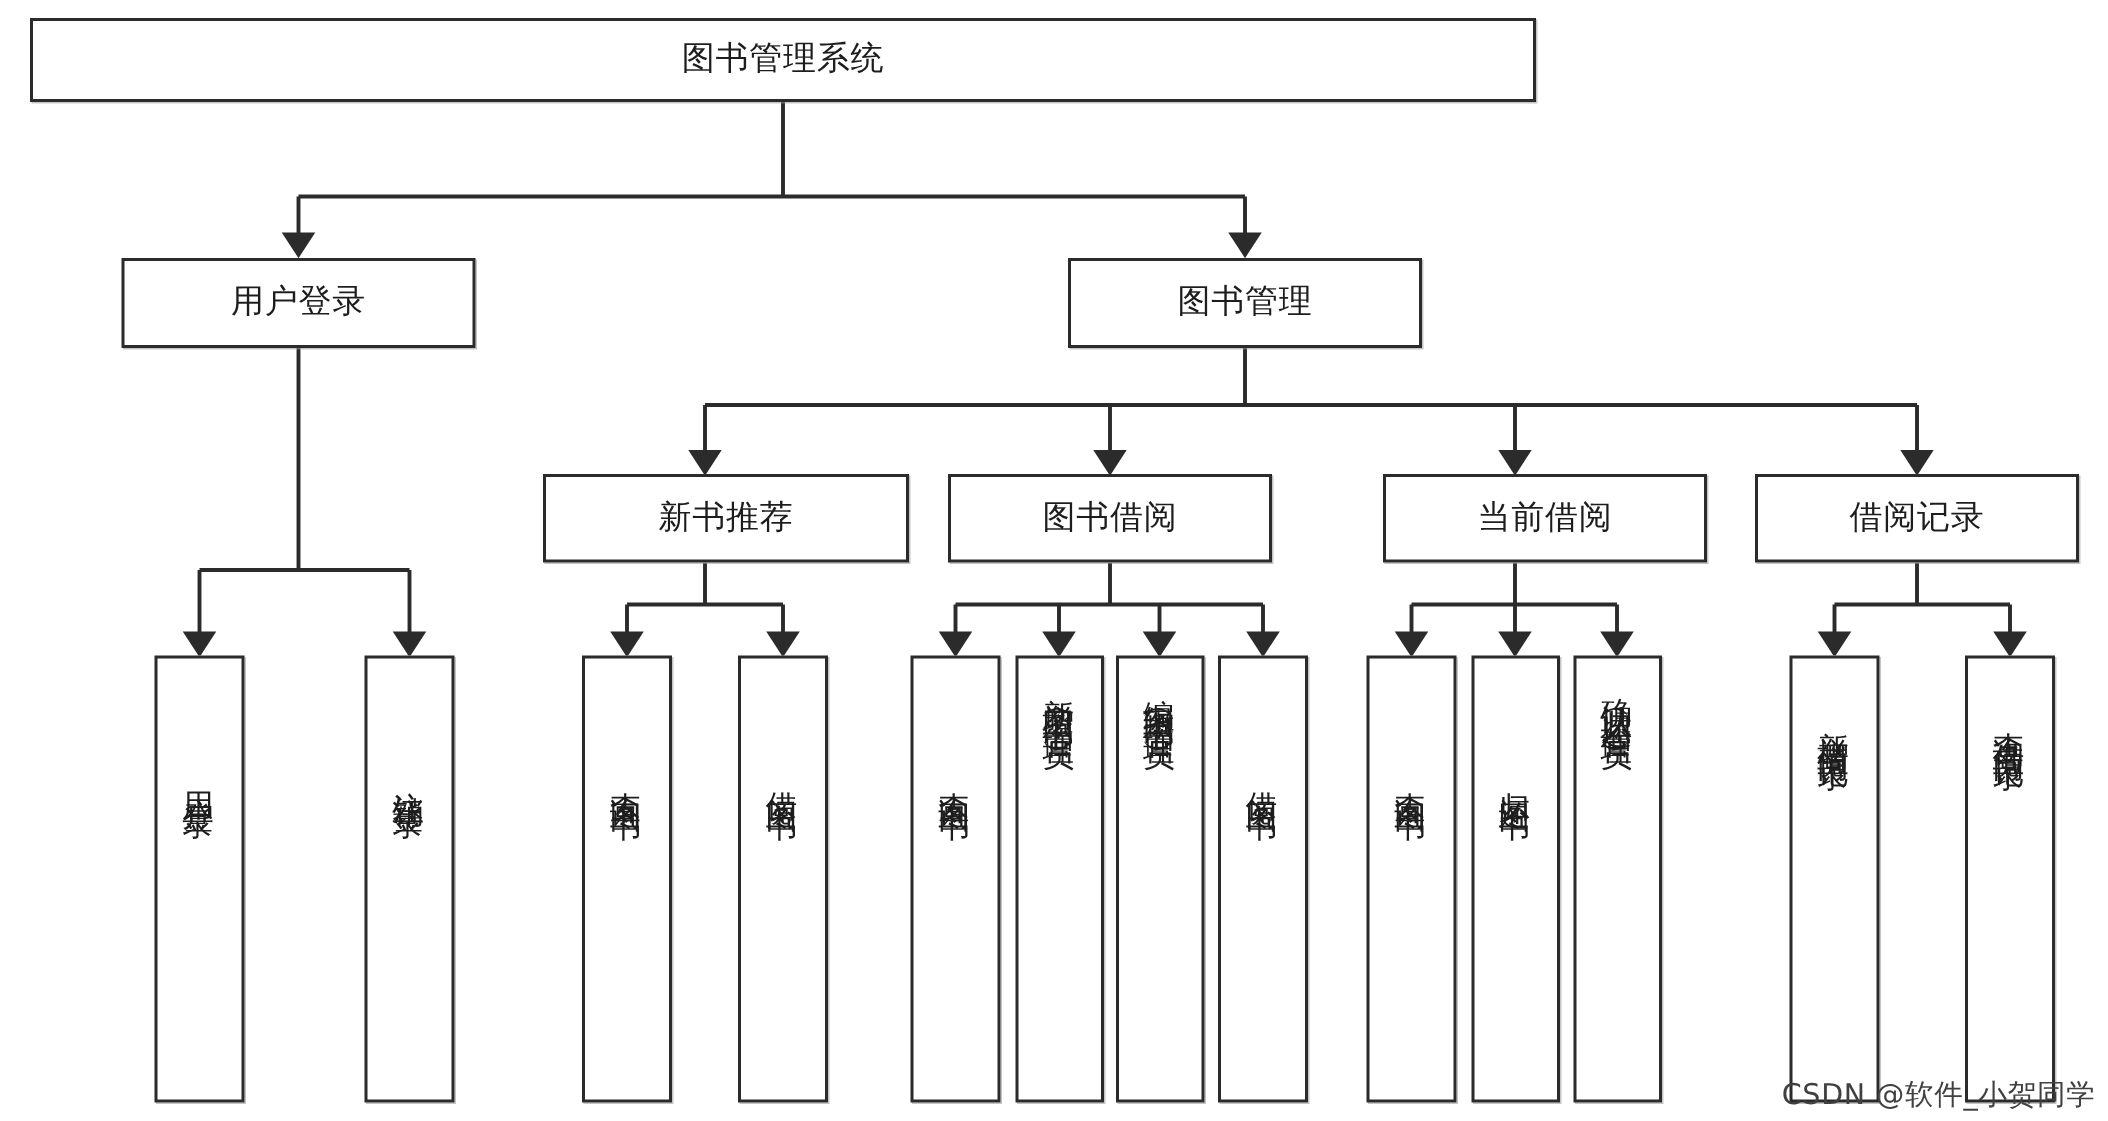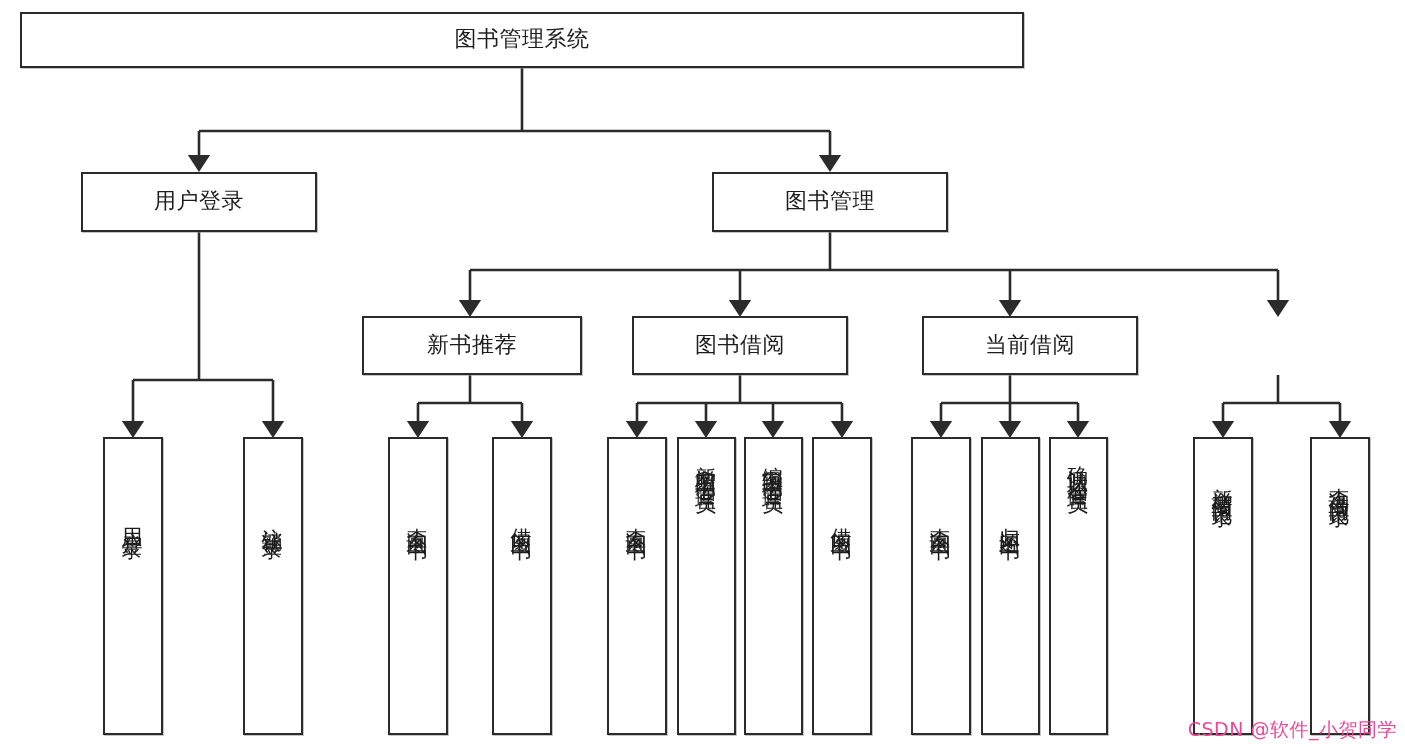--- a/index.html
+++ b/index.html
@@ -52,21 +52,21 @@
     font-size:21px;
     line-height:1.05;
     letter-spacing:4px;
     white-space:nowrap;
   }
   #watermark{
     position:absolute;
     right:8px;
     bottom:4px;
     font-size:19px;
-    color:#ec4899;
+    color:#404040;
     letter-spacing:0.5px;
     user-select:none;
     white-space:nowrap;
   }
 </style>
 </head>
 <body>
 
 <div id="canvas">
 
@@ -124,28 +124,31 @@
     <span class="lbl">图书管理系统</span>
   </div>
 
   <div class="node" style="left:81px; top:172px; width:236px; height:60px;">
     <span class="lbl">用户登录</span>
   </div>
   <div class="node" style="left:712px; top:172px; width:236px; height:60px;justify-content:center;">
     <span class="lbl">图书管理</span>
   </div>
 
-  <div class="node" style="left:362px; top:316px; width:220px; height:59px;">
+  <div class="node" style="left:362px; top:316px; width:244px; height:59px;">
     <span class="lbl">新书推荐</span>
   </div>
   <div class="node" style="left:632px; top:316px; width:216px; height:59px;">
     <span class="lbl">图书借阅</span>
   </div>
   <div class="node" style="left:902px; top:316px; width:216px; height:59px;margin-left:20px;">
     <span class="lbl">当前借阅</span>
+  </div>
+  <div class="node" style="left:1170px; top:316px; width:216px; height:59px;">
+    <span class="lbl">借阅记录</span>
   </div>
 
   <div class="node vertical" style="left:103px; top:437px; width:60px; height:298px; padding-top:72px;">
     <span class="lbl">用户登录</span>
   </div>
   <div class="node vertical" style="left:243px; top:437px; width:60px; height:298px; padding-top:72px;">
     <span class="lbl">注销登录</span>
   </div>
 
   <div class="node vertical" style="left:388px; top:437px; width:60px; height:298px; padding-top:72px;">

